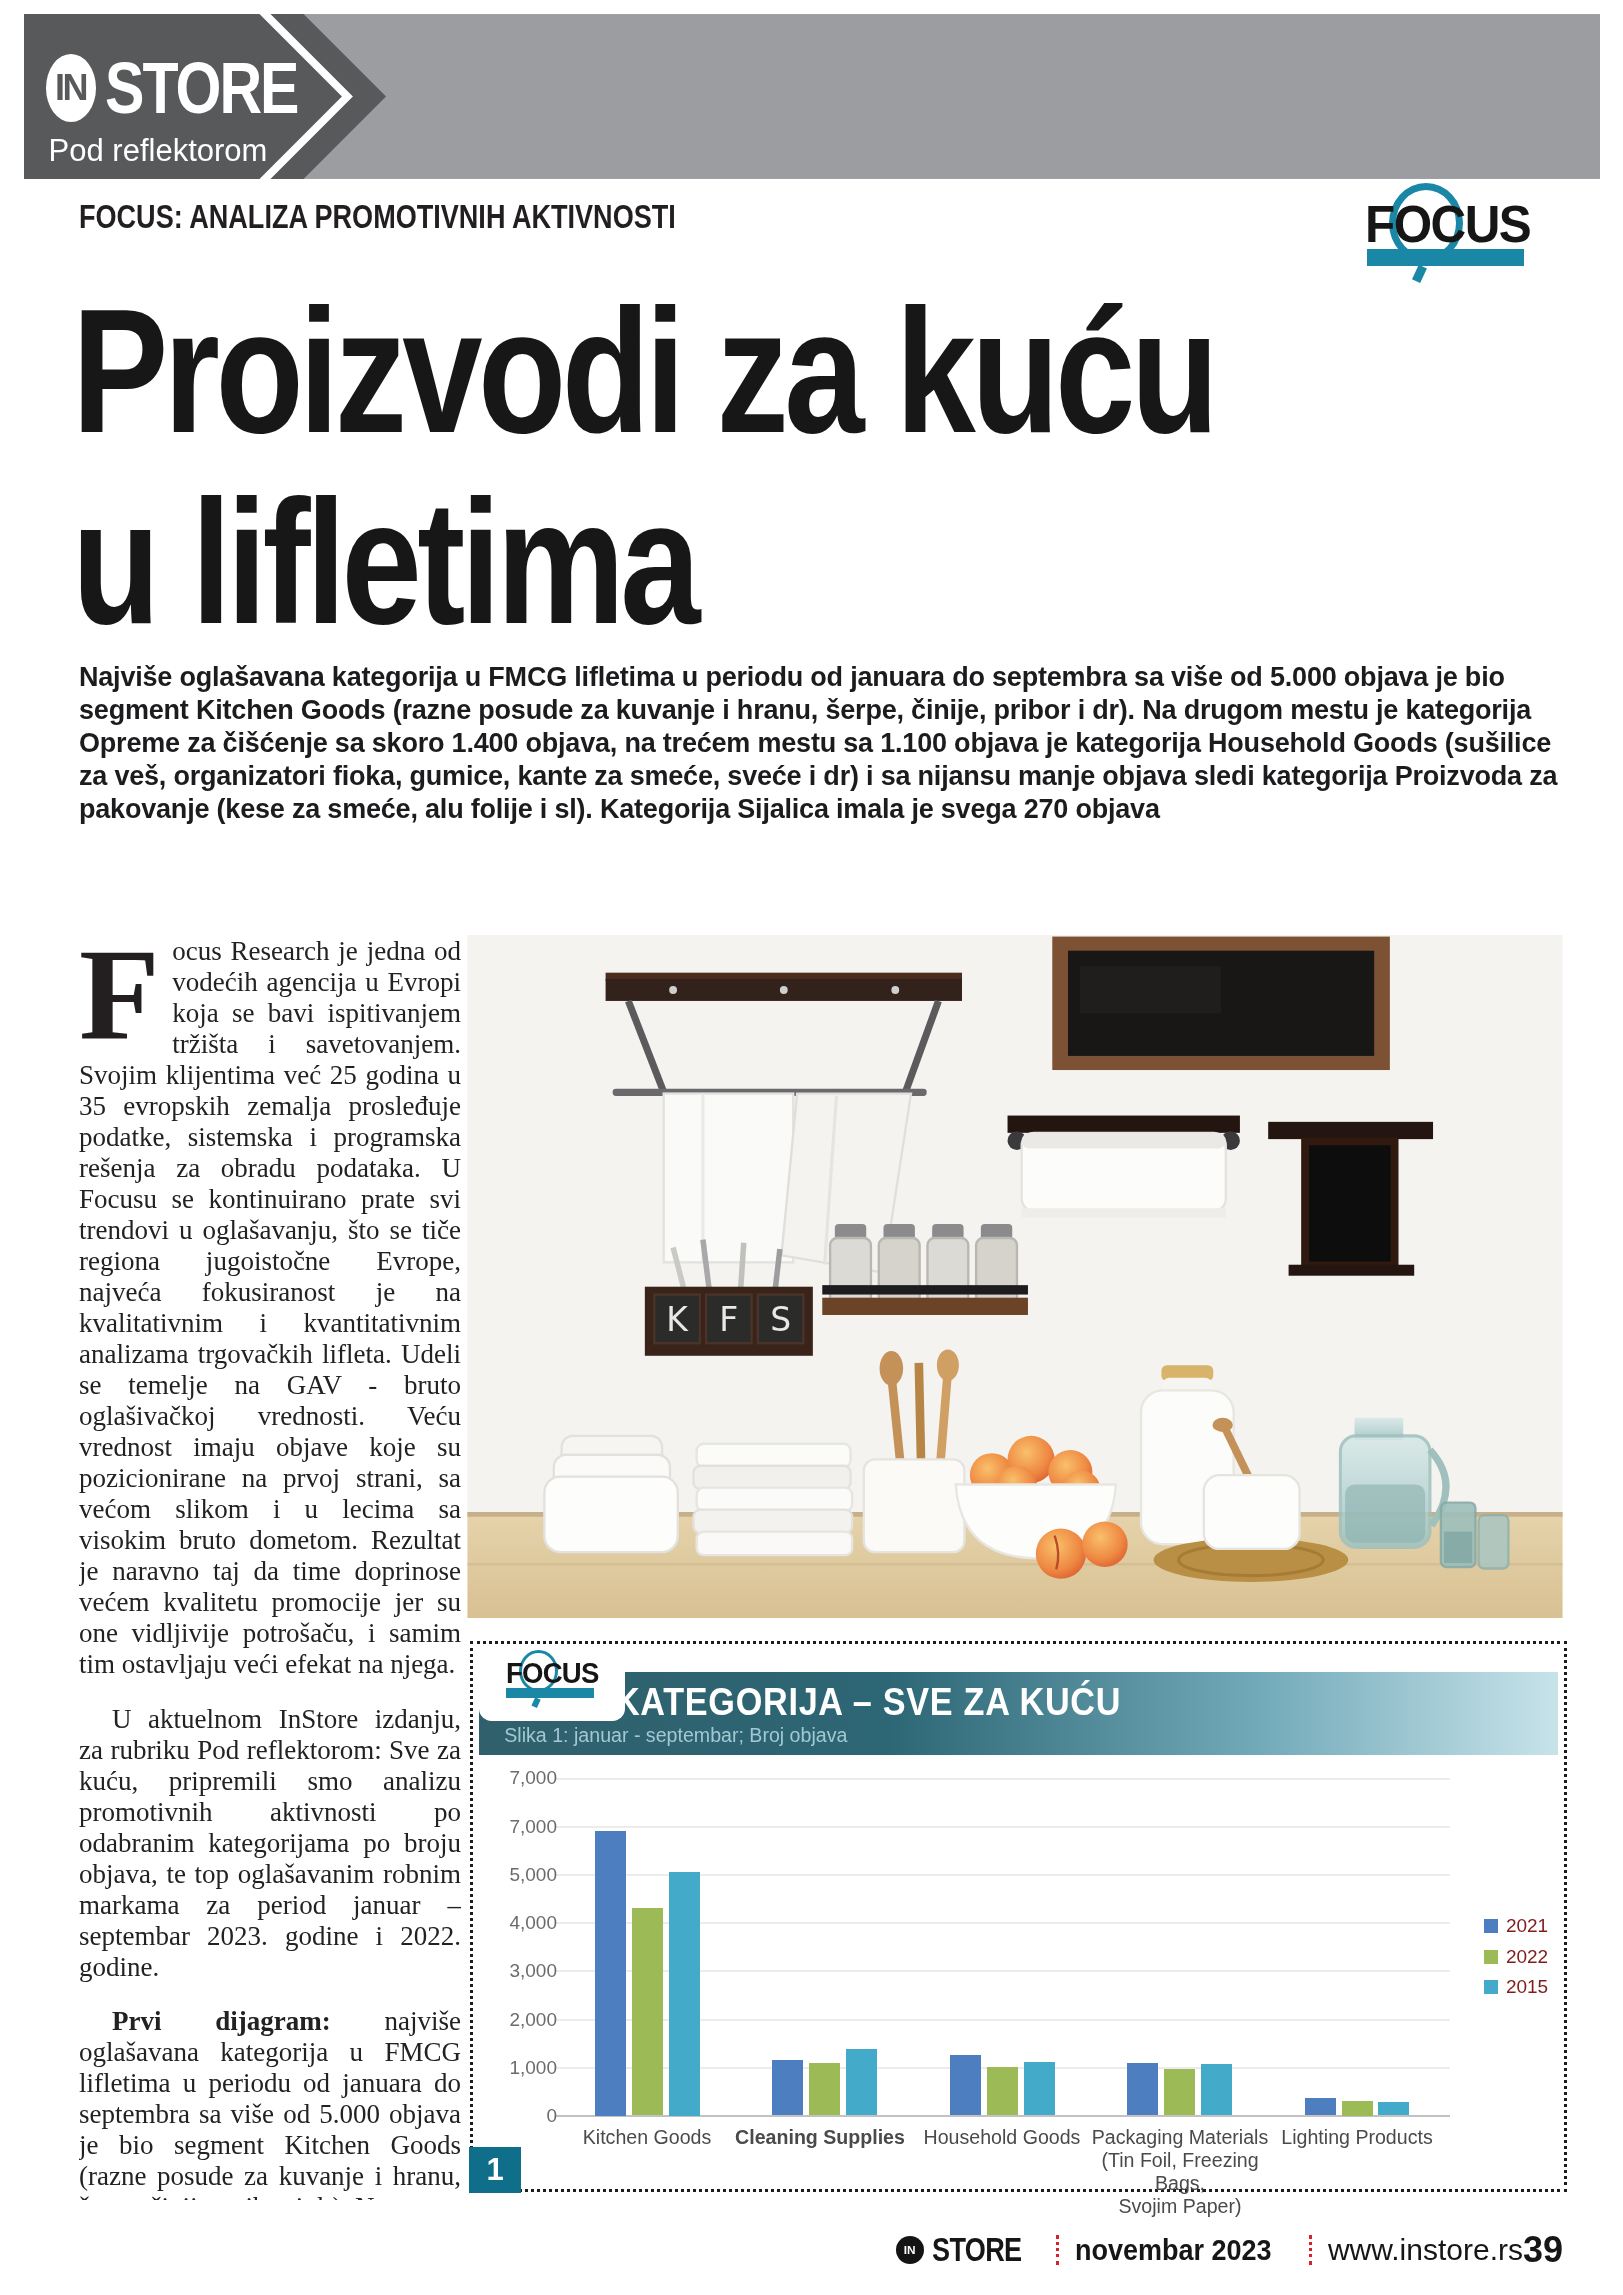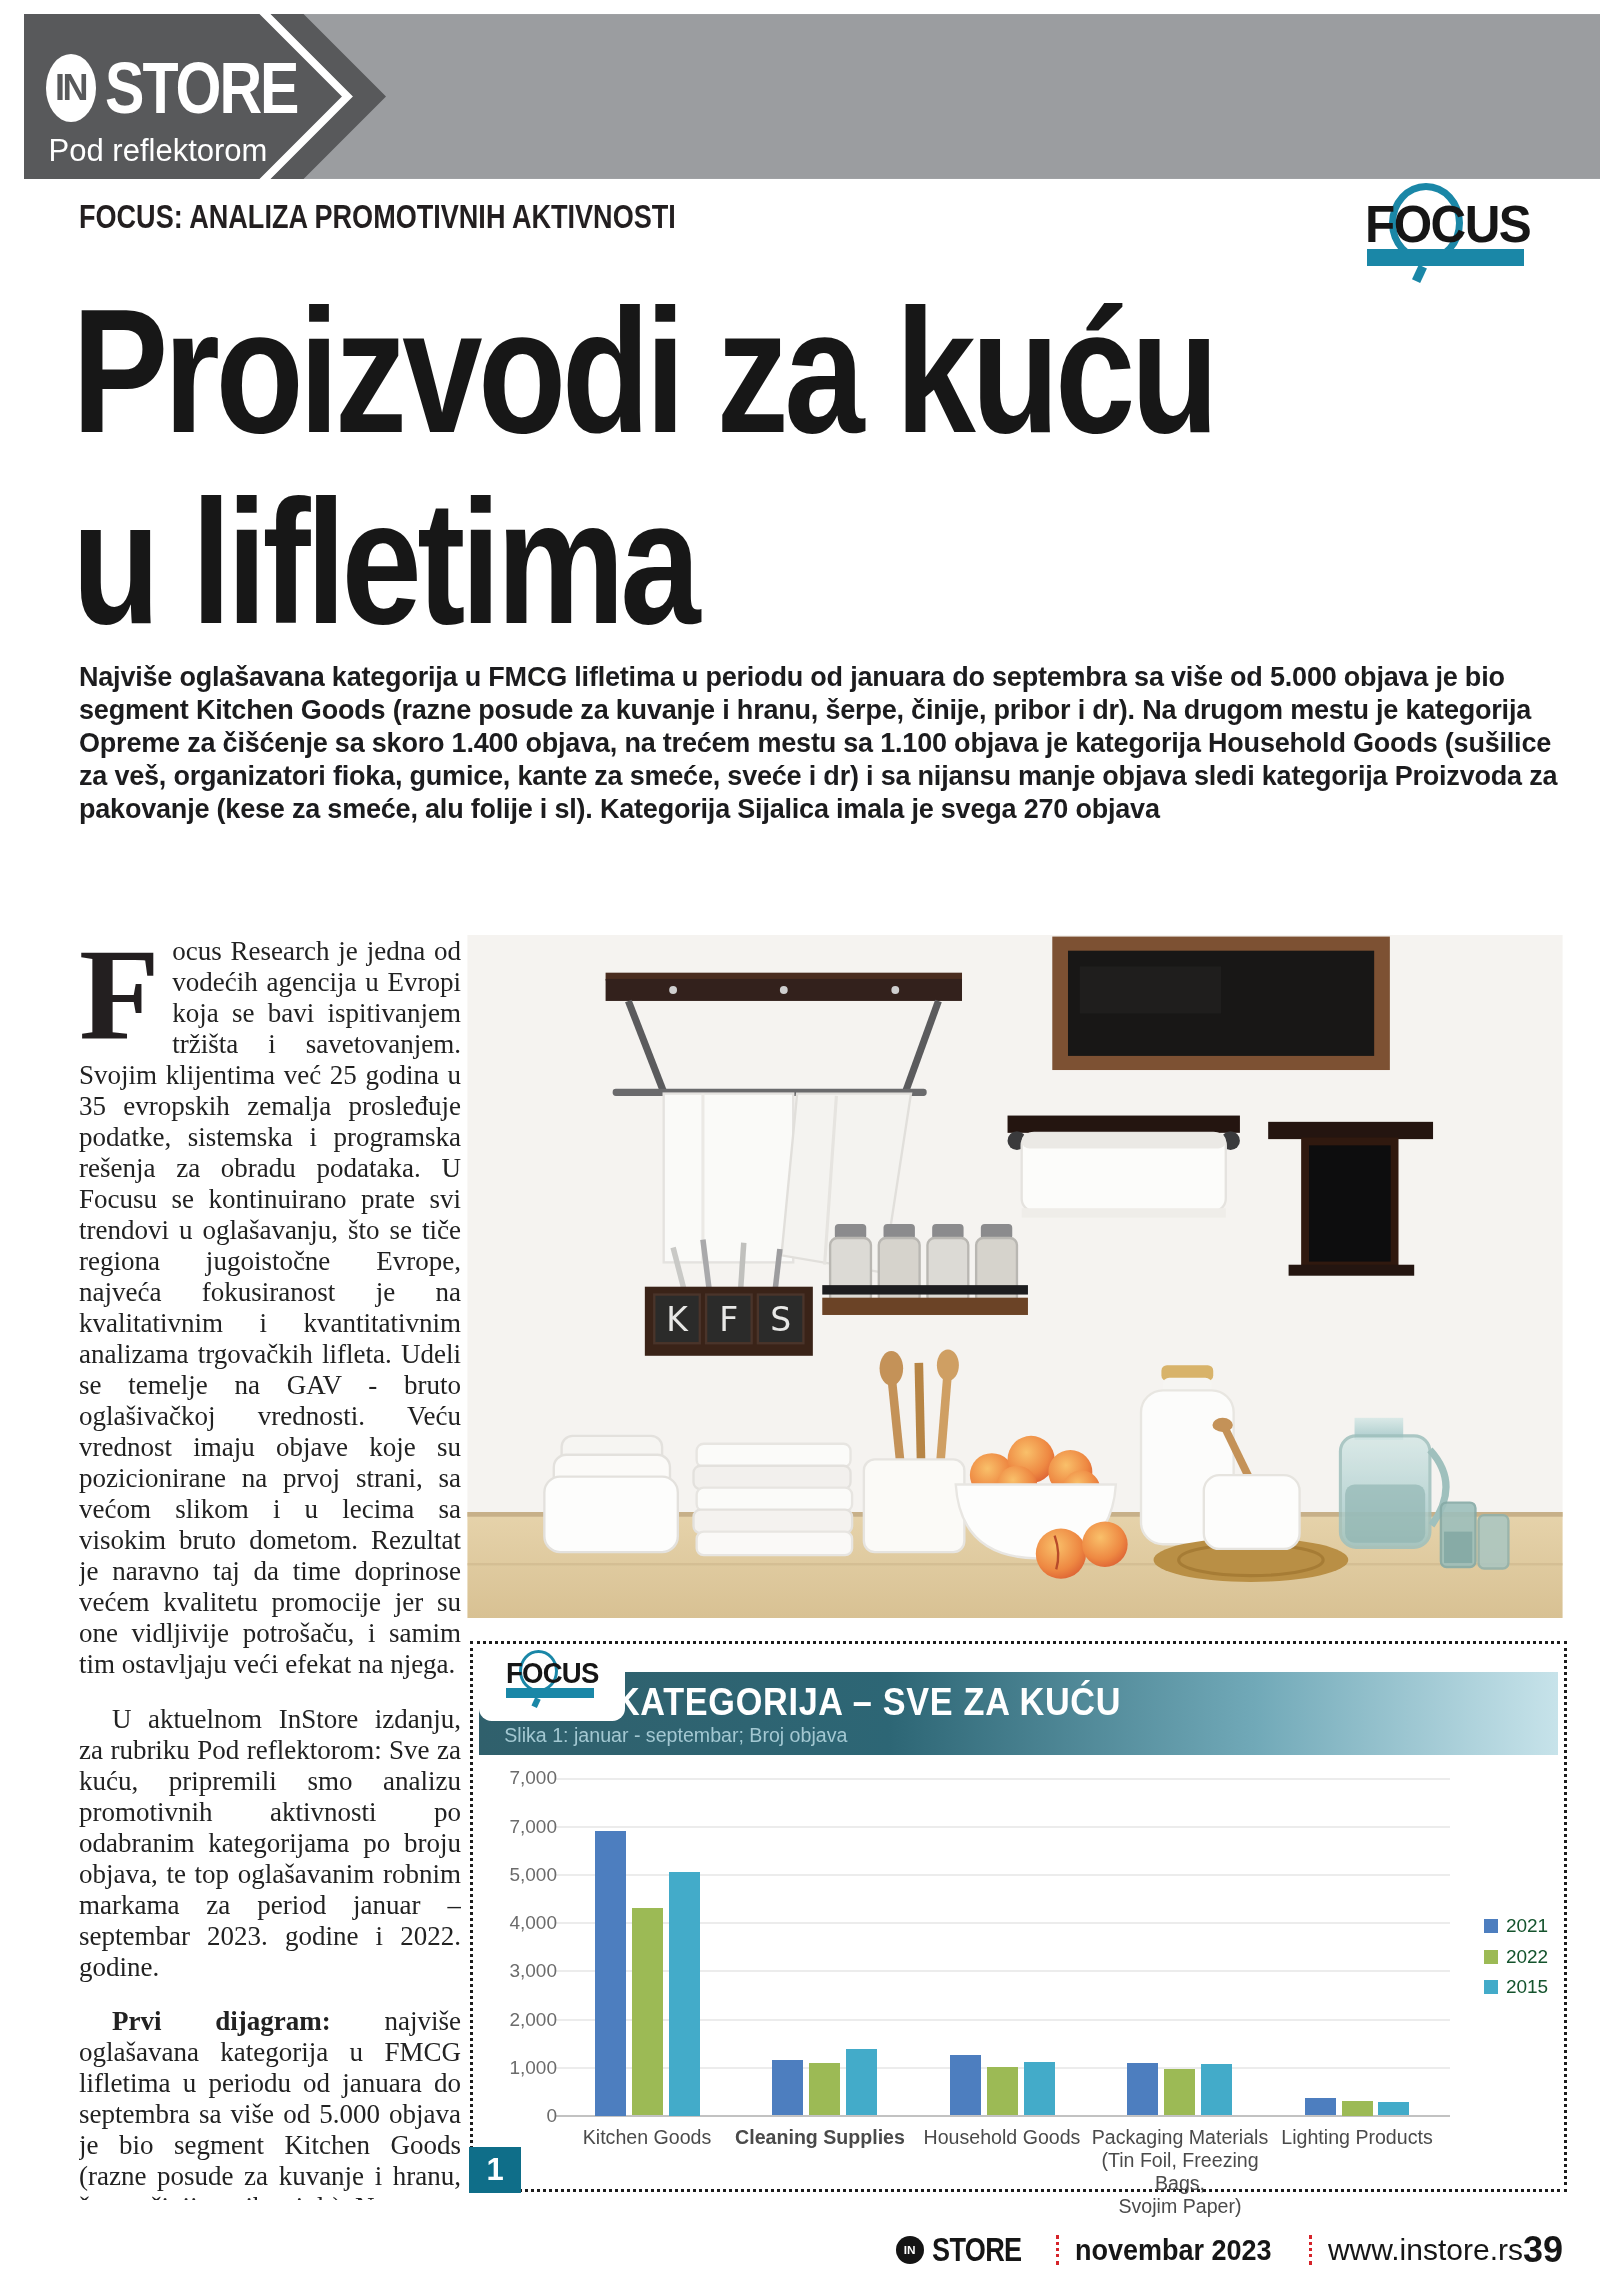--- a/index.html
+++ b/index.html
@@ -69,21 +69,21 @@
   .focus-mini .fl-bar{left:0;top:31px;width:88px;height:10.2px;}
   .focus-mini .fl-handle{left:27px;top:41px;width:5.5px;height:9.4px;}
   .plot{position:absolute;left:0;top:0;width:100%;height:100%;}
   .grid{position:absolute;height:1.6px;background:#ececec;}
   .grid.base{background:#c2c2c2;}
   .ytick{position:absolute;left:20px;width:64px;text-align:right;font-size:19px;color:#6b6b6b;}
   .bar{position:absolute;}
   .cat{position:absolute;top:482px;width:188px;text-align:center;font-size:19.6px;
        color:#4a4a4a;line-height:23px;}
   .legend-row{position:absolute;left:991px;display:flex;align-items:center;gap:7.9px;
-              font-size:19px;color:#14532d;padding-left:20px;}
+              font-size:19px;color:#7f1d1d;padding-left:20px;}
   .sw{width:14px;height:14px;display:inline-block;}
   .chart-badge{position:absolute;left:-3.9px;bottom:-3.9px;width:52px;height:46px;background:#0f6e89;
                color:#fff;font-weight:bold;font-size:31px;display:flex;align-items:center;
                justify-content:center;z-index:4;}
 
   
   .footer{position:absolute;right:60px;top:2229px;display:flex;align-items:center;color:#161616;}
   .f-oval{width:28px;height:28px;border-radius:50%;background:#141414;color:#fff;
           display:flex;align-items:center;justify-content:center;font-size:11.8px;font-weight:bold;}
   .f-store{font-weight:bold;font-size:33px;letter-spacing:-0.8px;margin-left:7.9px;}

